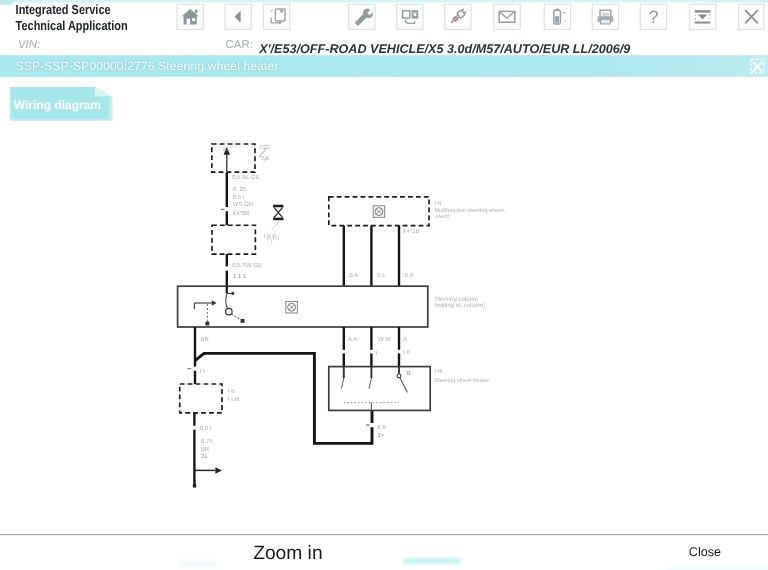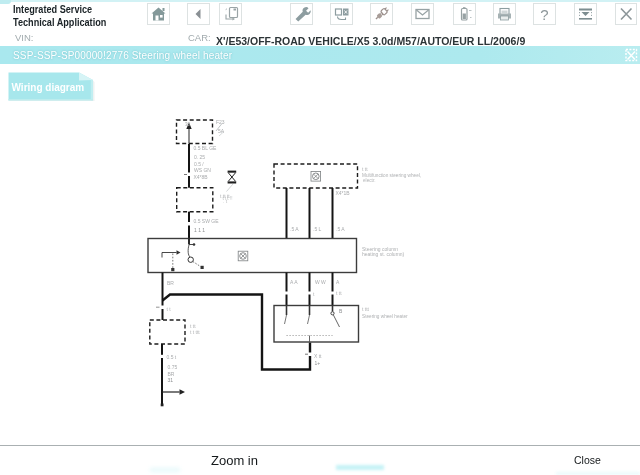--- a/index.html
+++ b/index.html
@@ -107,25 +107,25 @@
       <path d="M4.5 8 l0 5 M16.5 8 l0 5" stroke="#9fabad" stroke-width="1" stroke-dasharray="1.2 1.6"></path>
     </svg>
 </div>
 
 <div class="ibox" style="left:615px;width:20px;">
 <svg width="20" height="20" viewBox="0 0 20 20">
       <path d="M5 4.5 L15.5 15.5 M15.5 4.5 L5 15.5" stroke="#8c9699" stroke-width="1.6"></path>
     </svg>
 </div>
 
-<div class="abs" style="left:15px;top:31.5px;font-size:9.5px;color:#a2abae;">VIN:</div>
+<div class="abs" style="left:15px;top:31.5px;font-size:9.5px;color:#a2abae;font-style:italic;">VIN:</div>
 
 <div class="abs" style="left:188px;top:31.5px;font-size:9.5px;color:#a2abae;">CAR:</div>
 
-<div class="abs" style="left:216px;top:35px;font-size:10.5px;font-weight:bold;color:#2c3437;white-space:nowrap;">X'/E53/OFF-ROAD VEHICLE/X5 3.0d/M57/AUTO/EUR LL/2006/9</div>
+<div class="abs" style="left:216px;top:35px;font-size:10.5px;font-weight:bold;color:#2c3437;white-space:nowrap;font-style:italic;">X'/E53/OFF-ROAD VEHICLE/X5 3.0d/M57/AUTO/EUR LL/2006/9</div>
 
 <div class="abs" style="left:0;top:46px;width:640px;height:18px;background:linear-gradient(90deg,#a9e8ee 0%,#ade9ee 75%,#b9edf0 100%);"></div>
 
 <div class="abs" style="left:13px;top:49.5px;font-size:10px;font-weight:normal;color:#ffffff;letter-spacing:0.15px;text-shadow:0 0 2px rgba(105,185,195,0.9);">SSP-SSP-SP00000!2776 Steering wheel heater</div>
 
 <div class="abs" style="left:625px;top:48px;">
 <svg width="13" height="14" viewBox="0 0 13 14">
       <rect x="1" y="1.5" width="10.5" height="11" fill="none" stroke="#ffffff" stroke-width="1.4" stroke-dasharray="2 1.4"></rect>
       <path d="M2.5 3.5 L10 11.5 M10 3.5 L2.5 11.5" stroke="#ffffff" stroke-width="1.5"></path>
     </svg>
@@ -311,19 +311,19 @@
     </g>
 
   <g>
       <text x="362" y="310.5" font-size="5" fill="#b2b4b6">t  ttt</text>
   <text x="362" y="318" font-size="4.7" fill="#aeb0b2">Steering wheel heater</text>
     </g>
 </svg>
 
 <div class="abs" style="left:0;top:445px;width:640px;height:1px;background:#aab0b2;"></div>
 
-<div class="abs" style="left:211px;top:453px;font-size:13px;color:#15191b;">Zoom in</div>
+<div class="abs" style="left:211px;top:453px;font-size:16px;color:#15191b;">Zoom in</div>
 
 <div class="abs" style="left:574px;top:454px;font-size:10.5px;font-weight:normal;color:#15191b;">Close</div>
 
 <div class="abs" style="left:336px;top:465px;width:48px;height:5px;background:rgba(140,230,238,0.5);filter:blur(1.5px);"></div>
 <div class="abs" style="left:150px;top:468px;width:30px;height:4px;background:rgba(150,228,235,0.25);filter:blur(2px);"></div>
 <div class="abs" style="left:556px;top:472px;width:84px;height:3px;background:rgba(150,228,235,0.2);filter:blur(1.5px);"></div>
 
 </body></html>

